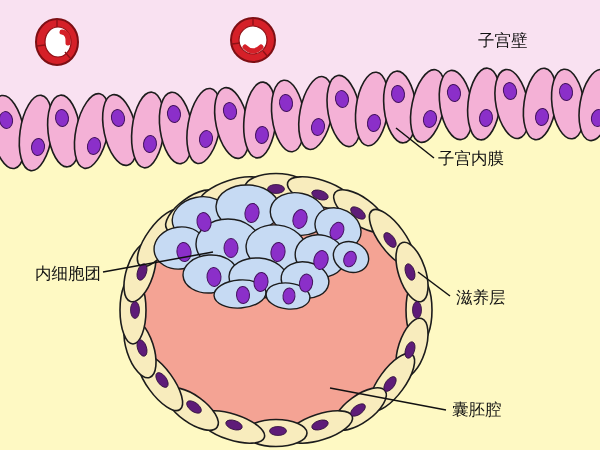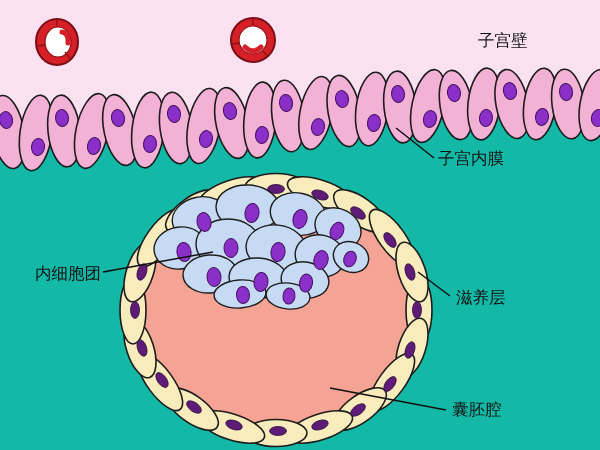--- a/index.html
+++ b/index.html
@@ -1,16 +1,16 @@
 <!DOCTYPE html>
 <html><head>
 <meta charset="utf-8">
 <style>
   html,body{margin:0;padding:0;background:#ffffff;}
-  #stage{position:relative;width:600px;height:450px;overflow:hidden;background:#14b8a6;
+  #stage{position:relative;width:600px;height:450px;overflow:hidden;background:#fef9c3;
          font-family:"Liberation Sans","DejaVu Sans",sans-serif;}
   svg{display:block;}
   .outline{stroke:#1c1c1c;stroke-width:1.6;}
   .thin-outline{stroke:#1c1c1c;stroke-width:1.4;}
   .nuc{stroke:#44135e;stroke-width:1;}
   .ringnuc{stroke:#2e0f3a;stroke-width:0.8;}
   .vessel-outline{stroke:#7d0f14;stroke-width:2;}
   .vessel-seg{stroke:#8e1116;stroke-width:1.4;}
   .crescent{fill:none;stroke-width:5;stroke-linecap:round;}
   .pointer{stroke:#111111;stroke-width:1.5;}

